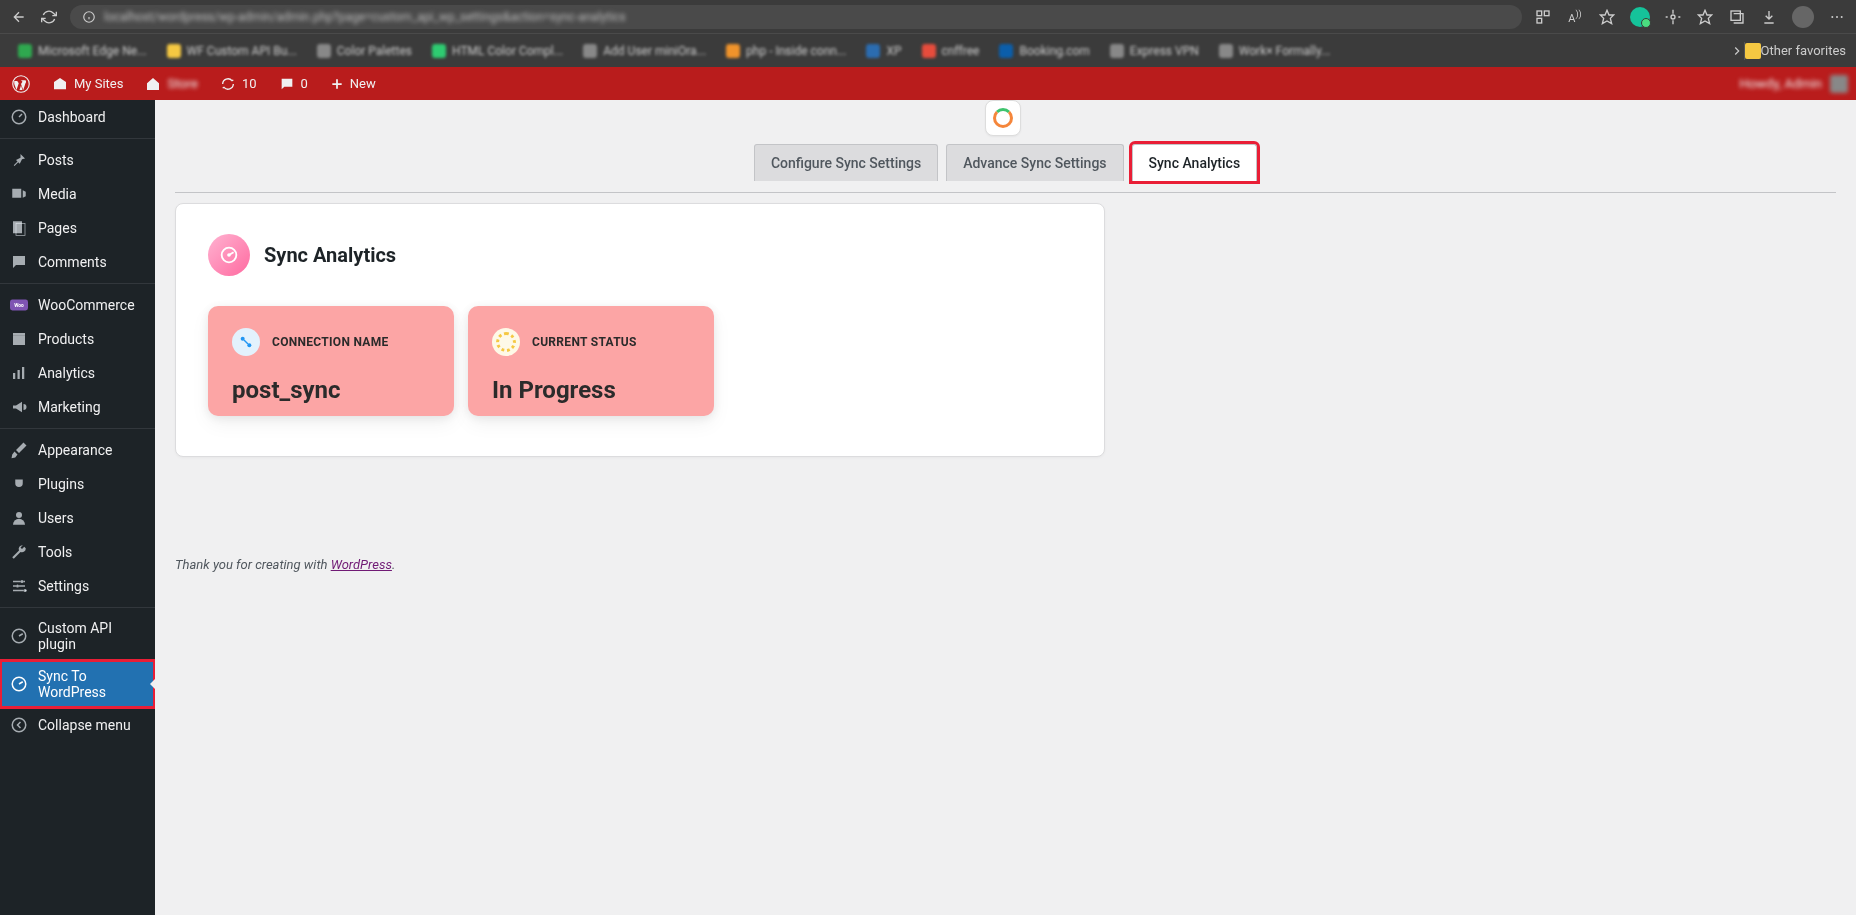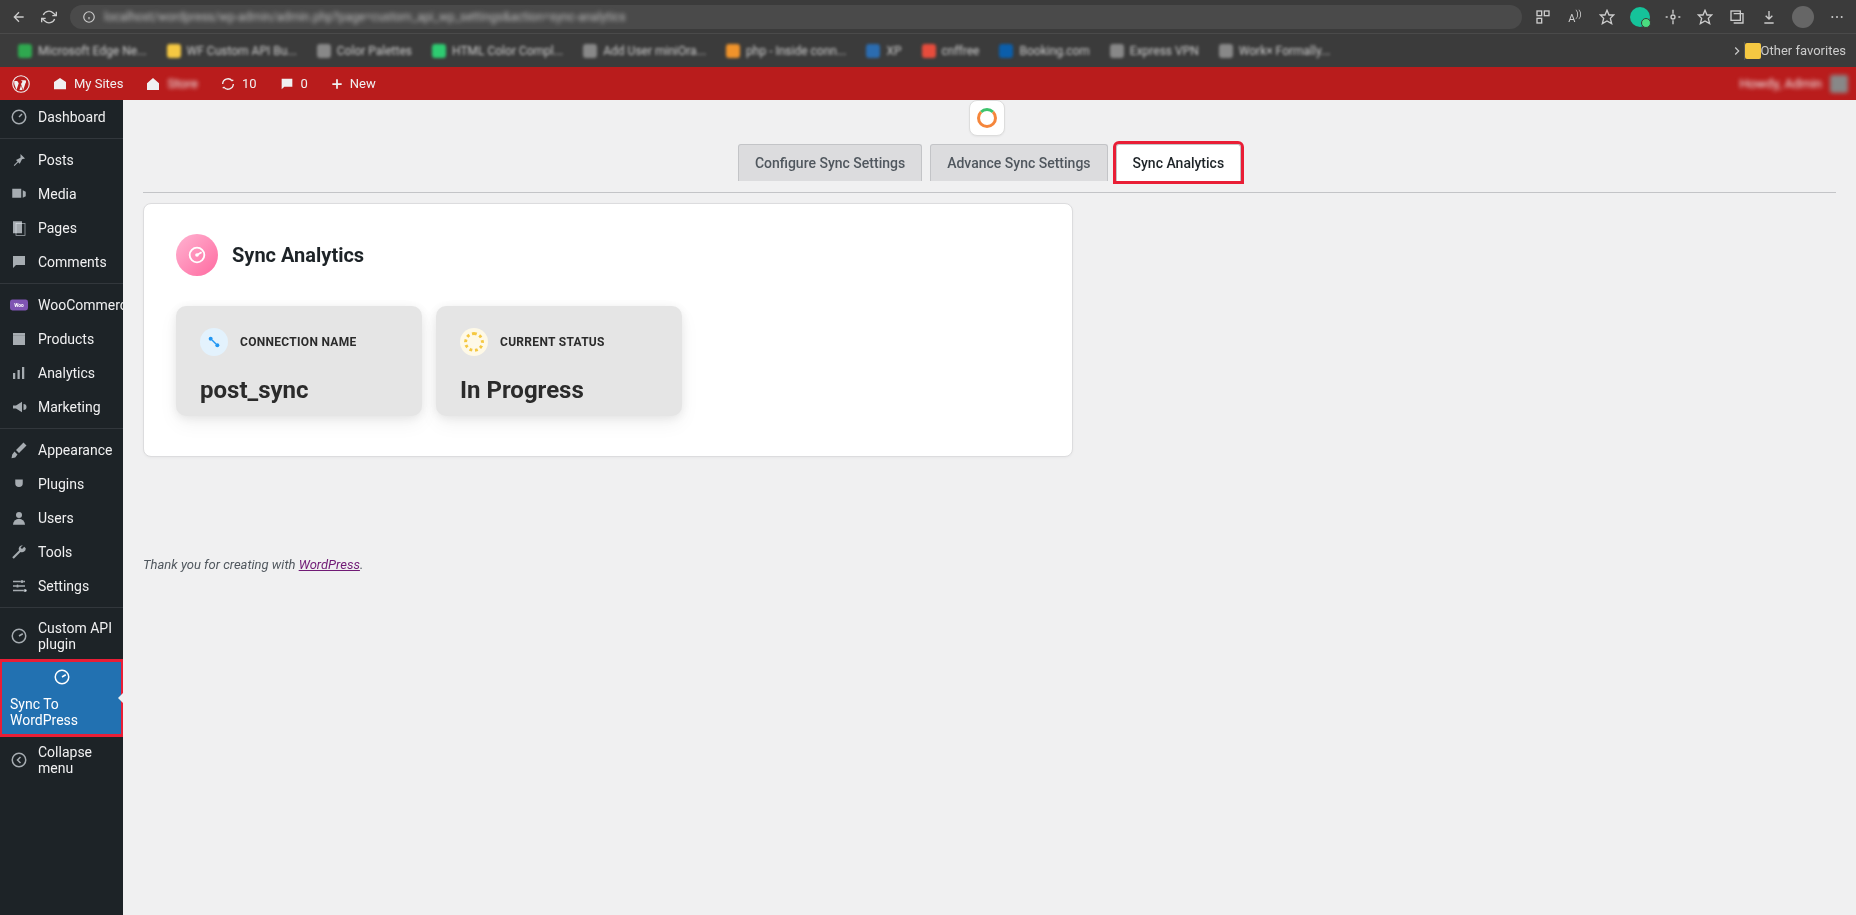--- a/index.html
+++ b/index.html
@@ -72,21 +72,21 @@
   font-size:13px;
 }
 .adminbar-item{display:flex;align-items:center;gap:6px;cursor:pointer;padding:0 4px;}
 .adminbar-right{margin-left:auto;display:flex;align-items:center;gap:8px;filter:blur(2px);}
 .wp-logo{width:18px;height:18px;}
 .ab-avatar{width:18px;height:18px;background:#888;border-radius:2px;}
 
 
 .wp-body{display:flex;height:calc(915px - 33px - 34px - 33px);}
 .wp-sidebar{
-  width:123px;
+  width:155px;
   background:#1d2327;
   color:#f0f0f1;
   font-size:14px;
   overflow-y:hidden;
 }
 .menu-item{
   display:flex;align-items:center;gap:10px;
   padding:8px 10px;
   cursor:pointer;
   color:#f0f0f1;
@@ -166,21 +166,21 @@
   background:linear-gradient(135deg,#ffb3d1,#ff6aa0);
   display:flex;align-items:center;justify-content:center;
   color:#fff;
 }
 .panel-title{font-size:20px;font-weight:700;color:#1d2327;}
 
 .cards-grid{
   display:flex;flex-wrap:wrap;gap:14px;
 }
 .stat-card{
-  background:#e5e5e5;
+  background:#fca5a5;
   border-radius:10px;
   box-shadow:0 2px 10px rgba(0,0,0,.08), 0 8px 20px rgba(0,0,0,.05);
   padding:22px 24px 12px;
   width:246px;
 }
 .card-head{display:flex;align-items:center;gap:12px;margin-bottom:20px;}
 .card-icon{width:28px;height:28px;border-radius:50%;display:flex;align-items:center;justify-content:center;}
 .ci-conn{background:#e3f2fd;}
 .ci-start{background:linear-gradient(135deg,#e382f5,#a855f7);}
 .ci-post{background:#e8f9ef;}
@@ -197,21 +197,20 @@
   font-style:italic;
 }
 .footer-text a{color:#701a75;font-style:italic;}
 
 
 svg{display:block;}
 
 
 .sidebar-highlight{
   position:relative;
-  flex-direction:column;
 }
 .sidebar-highlight::before{
   content:'';
   position:absolute;
   inset:-1px;
   border:3px solid #e91e36;
   pointer-events:none;
 }
 </style>
 </head>

